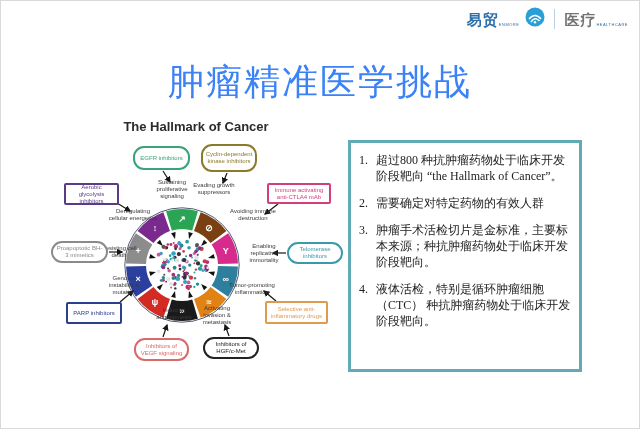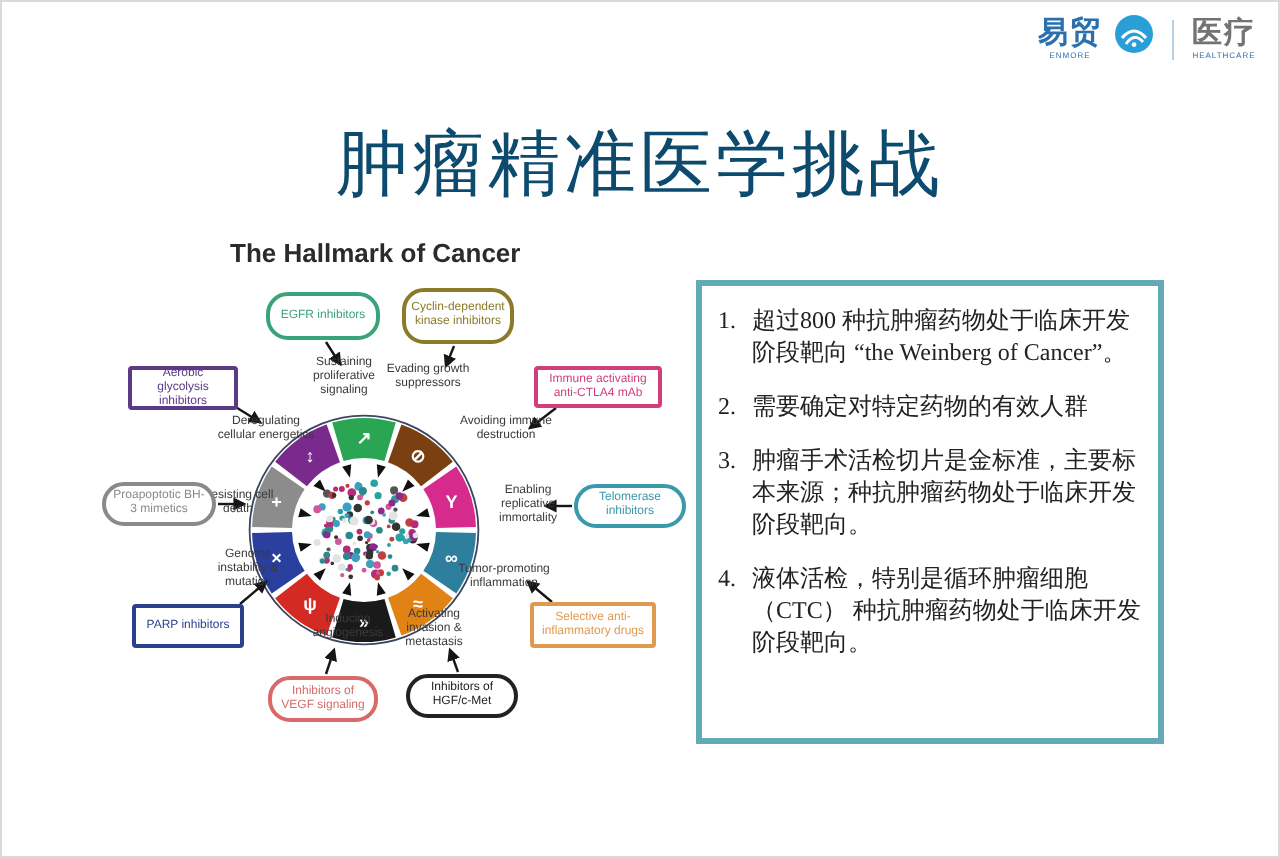--- a/index.html
+++ b/index.html
@@ -3,32 +3,32 @@
 <meta charset="utf-8">
 <style>
   html,body{margin:0;padding:0;background:#ffffff;}
   #slide{
     position:relative;width:640px;height:429px;background:#fff;overflow:hidden;
     font-family:"Liberation Sans",sans-serif;
     box-shadow:inset 0 0 0 1px #d9d9d9;
   }
   
   .logo{position:absolute;top:7px;right:12px;display:flex;align-items:center;gap:6px;}
-  .logo .col{display:flex;flex-direction:column;align-items:center;line-height:1;}
+  .logo .col{display:flex;flex-direction:row;align-items:flex-end;line-height:1;}
   .logo .zh{font-size:15px;font-weight:bold;letter-spacing:1px;}
   .logo .en{font-size:4px;letter-spacing:.5px;margin-top:2px;}
   .logo .divider{width:1px;height:20px;background:#b9cfe2;margin:0 3px;}
   
   .title{
     position:absolute;top:58px;left:0;width:100%;text-align:center;
-    font-family:"Liberation Serif",serif;font-size:36px;color:#0c4a6e;letter-spacing:2px;
+    font-family:"Liberation Serif",serif;font-size:36px;color:#3b82f6;letter-spacing:2px;
   }
   
   .diagram-heading{
-    position:absolute;top:119px;left:115px;width:162px;text-align:left;
+    position:absolute;top:119px;left:115px;width:162px;text-align:center;
     font-size:13px;font-weight:600;color:#2b2b2b;
   }
   .hallmark-label{
     position:absolute;transform:translate(-50%,-50%);
     font-size:6px;line-height:7px;color:#3a3a3a;text-align:center;
   }
   .therapy-box{
     position:absolute;background:#fff;display:flex;align-items:center;justify-content:center;
     font-size:6px;line-height:7px;text-align:center;box-sizing:border-box;padding:1px 2px;
   }
@@ -274,21 +274,21 @@
       <div class="therapy-box rect" style="left: 265px; top: 301px; width: 63px; height: 23px; border: 2px solid rgb(224, 154, 80); color: rgb(224, 154, 80);">Selective anti-inflammatory drugs</div>
       <div class="therapy-box pill" style="left: 134px; top: 338px; width: 55px; height: 23px; border: 2px solid rgb(216, 106, 106); color: rgb(216, 106, 106);">Inhibitors of VEGF signaling</div>
       <div class="therapy-box pill" style="left: 203px; top: 337px; width: 56px; height: 22px; border: 2px solid rgb(34, 34, 34); color: rgb(34, 34, 34);">Inhibitors of HGF/c-Met</div>
     </div>
 
 
   <div class="panel" style="border-color: rgb(98, 170, 182);">
     <ol>
       <li>
         <span class="num">1.</span>
-        <span class="txt">超过800 种抗肿瘤药物处于临床开发阶段靶向 “the Weinberg of Cancer”。</span>
+        <span class="txt">超过800 种抗肿瘤药物处于临床开发阶段靶向 “the Hallmark of Cancer”。</span>
       </li>
       <li>
         <span class="num">2.</span>
         <span class="txt">需要确定对特定药物的有效人群</span>
       </li>
       <li>
         <span class="num">3.</span>
         <span class="txt">肿瘤手术活检切片是金标准，主要标本来源；种抗肿瘤药物处于临床开发阶段靶向。</span>
       </li>
       <li>

